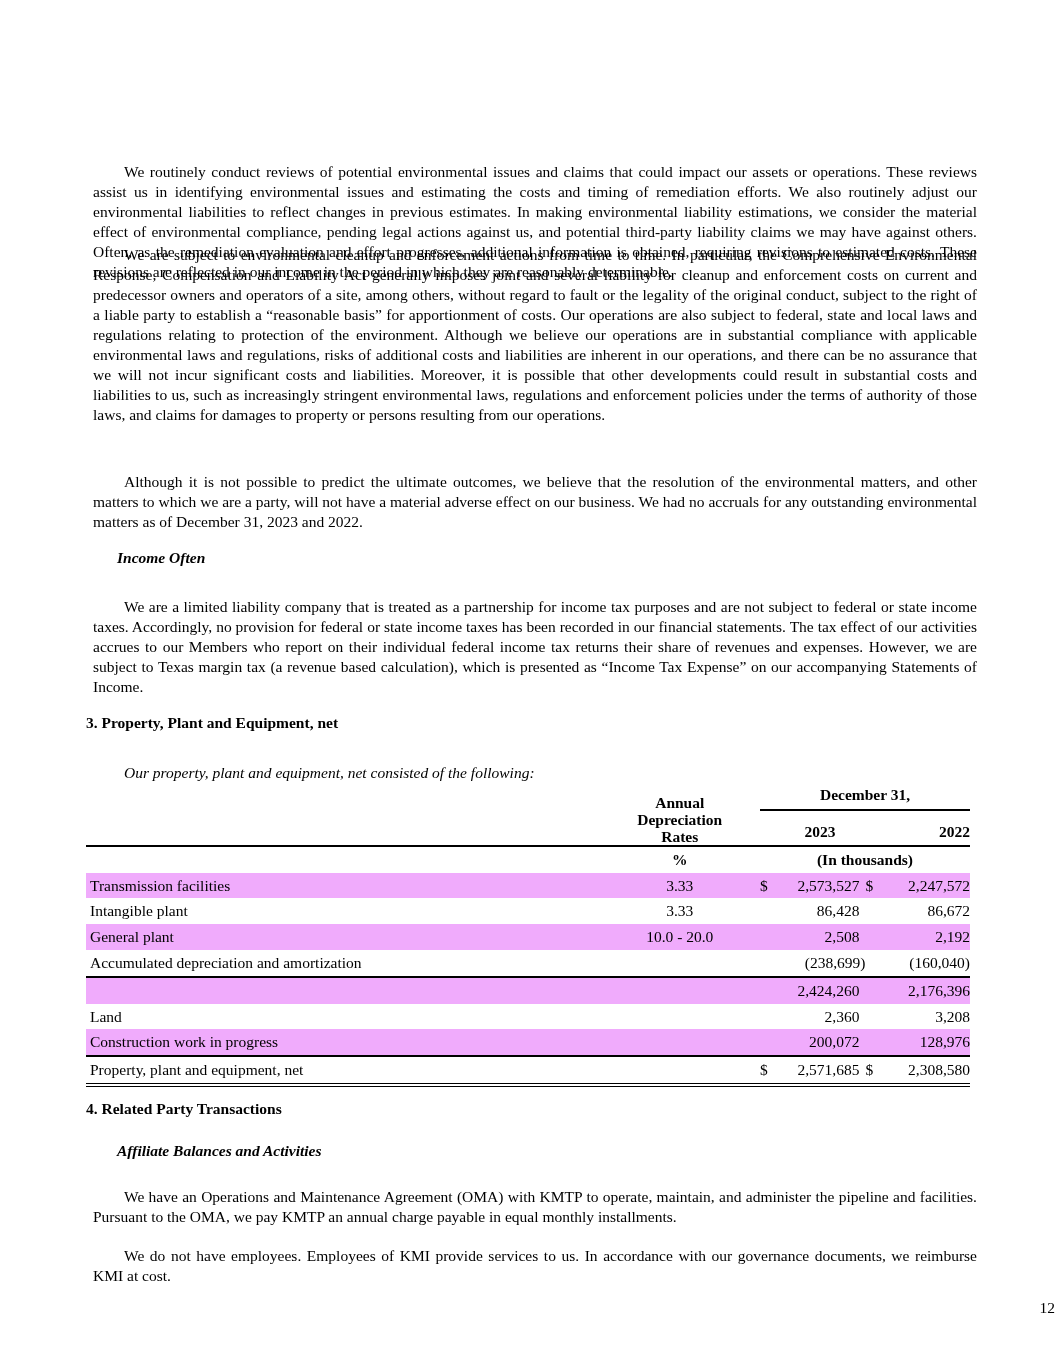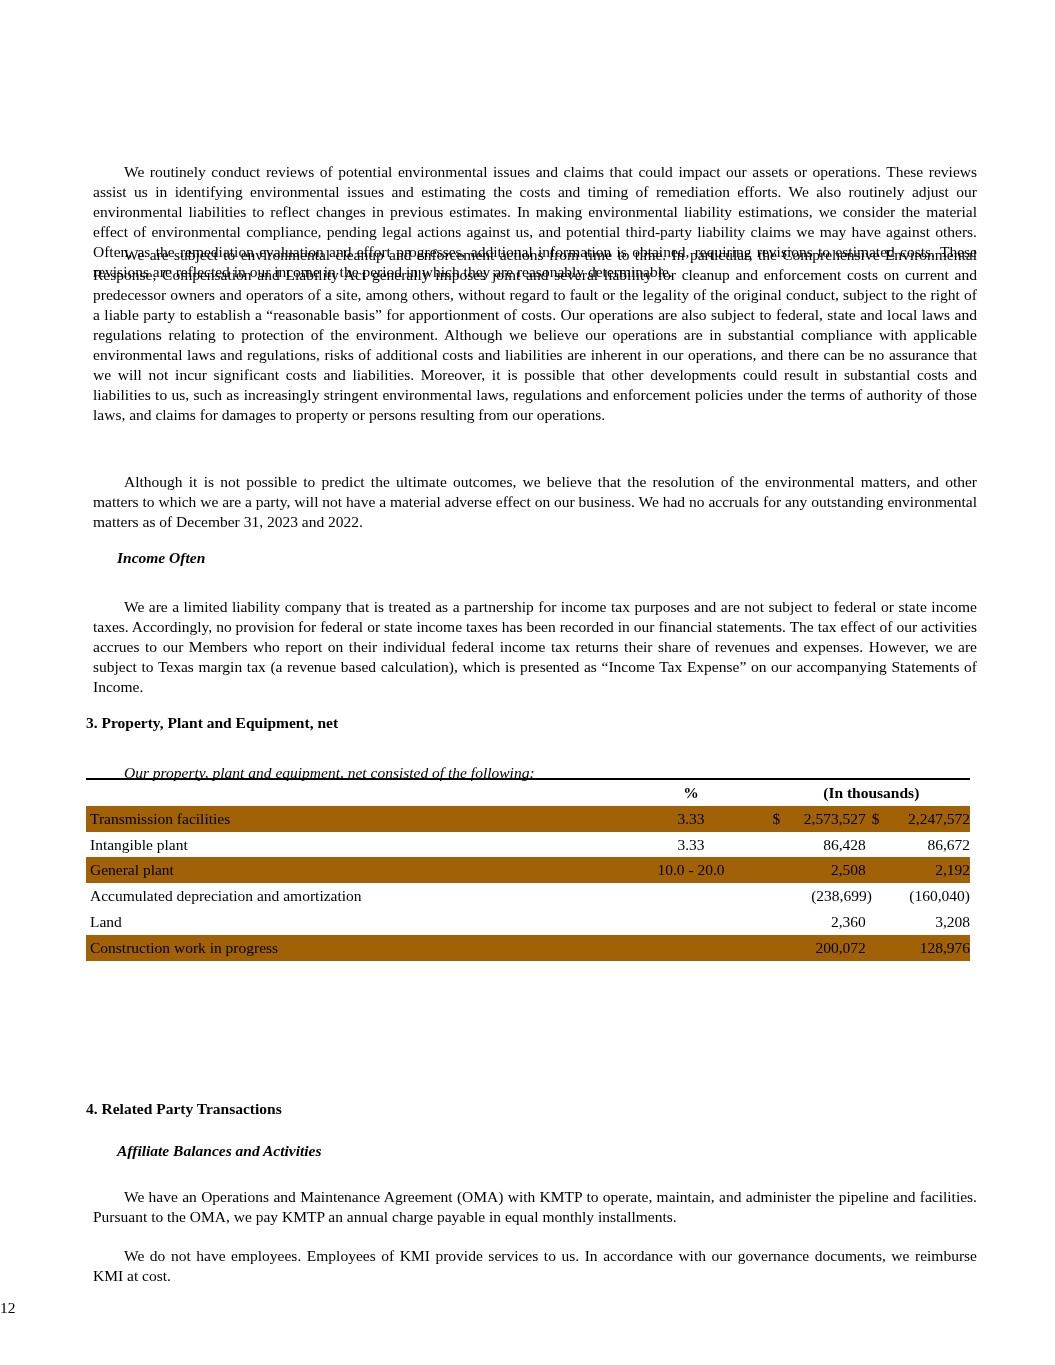--- a/index.html
+++ b/index.html
@@ -15,25 +15,25 @@
   .sub-head { font-weight: bold; font-style: italic; margin: 0; line-height: 20px; padding-left: 31px; }
   .abs { position: absolute; left: 0; width: 884px; }
   table.ppe { border-collapse: collapse; width: 884px; font-size: 15.5px; }
   table.ppe td { padding: 0; height: 25.8px; line-height: 25.8px; white-space: nowrap; }
   .c-label { width: 545px; padding-left: 4px !important; }
   .c-rate { width: 130px; text-align: center; }
   .c-gap { width: 18px; }
   .c-dol { width: 14px; text-align: left; }
   .c-num { width: 80px; text-align: right; padding-right: 6px !important; }
   .c-num-last { width: 85px; text-align: right; }
-  tr.shade td { background: #a16207; }
+  tr.shade td { background: #f0abfc; }
   tr.rule-top td { border-top: 2px solid #000; }
   tr.rule-double td { border-bottom: 4px double #000; }
   .hdr { font-weight: bold; text-align: center; line-height: 17px; }
-  .page-num { position: absolute; top: 1299px; left: 0; width: 1055px; text-align: left; font-size: 15.5px; }
+  .page-num { position: absolute; top: 1299px; left: 0; width: 1055px; text-align: right; font-size: 15.5px; }
 </style>
 </head>
 <body>
 
 <div class="page">
 
   <p class="para abs" style="top:155px;">We routinely conduct reviews of potential environmental issues and claims that could impact our assets or operations. These reviews assist us in identifying environmental issues and estimating the costs and timing of remediation efforts.  We also routinely adjust our environmental liabilities to reflect changes in previous estimates. In making environmental liability estimations, we consider the material effect of environmental compliance, pending legal actions against us, and potential third-party liability claims we may have against others. Often, as the remediation evaluation and effort progresses, additional information is obtained, requiring revisions to estimated costs. These revisions are reflected in our income in the period in which they are reasonably determinable.</p>
 
   <p class="para abs" style="top:238px;">We are subject to environmental cleanup and enforcement actions from time to time. In particular, the Comprehensive Environmental Response, Compensation and Liability Act generally imposes joint and several liability for cleanup and enforcement costs on current and predecessor owners and operators of a site, among others, without regard to fault or the legality of the original conduct, subject to the right of a liable party to establish a “reasonable basis” for apportionment of costs. Our operations are also subject to federal, state and local laws and regulations relating to protection of the environment. Although we believe our operations are in substantial compliance with applicable environmental laws and regulations, risks of additional costs and liabilities are inherent in our operations, and there can be no assurance that we will not incur significant costs and liabilities. Moreover, it is possible that other developments could result in substantial costs and liabilities to us, such as increasingly stringent environmental laws, regulations and enforcement policies under the terms of authority of those laws, and claims for damages to property or persons resulting from our operations.</p>
 
@@ -43,20 +43,36 @@
 
   <p class="para abs" style="top:590px;">We are a limited liability company that is treated as a partnership for income tax purposes and are not subject to federal or state income taxes. Accordingly, no provision for federal or state income taxes has been recorded in our financial statements. The tax effect of our activities accrues to our Members who report on their individual federal income tax returns their share of revenues and expenses.  However, we are subject to Texas margin tax (a revenue based calculation), which is presented as “Income Tax Expense” on our accompanying Statements of Income.</p>
 
   <p class="section-head abs" style="top:713px;">3. Property, Plant and Equipment, net</p>
 
   <p class="para abs" style="top:756px;font-style:italic;">Our property, plant and equipment, net consisted of the following:</p>
 
   <div class="abs" style="top:778px;">
     <table class="ppe">
       <tbody>
+          <tr>
+        <td class="c-label"></td>
+        <td class="c-rate hdr" rowspan="1" style="vertical-align:bottom;line-height:17px;height:auto;">
+          <div>Annual</div>
+          <div>Depreciation</div>
+          <div>Rates</div>
+        </td>
+        <td class="c-gap"></td>
+        <td colspan="4" style="vertical-align:top;padding:0;">
+          <div class="hdr" style="border-bottom:2px solid #000;padding:8px 0 6px 0;">December 31,</div>
+          <div style="display:flex;font-weight:bold;margin-top:8px;">
+            <span style="width:100px;text-align:center;margin-left:10px;">2023</span>
+            <span style="width:100px;text-align:right;margin-left:auto;">2022</span>
+          </div>
+        </td>
+      </tr>
       <tr class="rule-top">
         <td class="c-label"></td>
         <td class="c-rate" style="font-weight:bold;">%</td>
         <td class="c-gap"></td>
         <td colspan="4" style="text-align:center;font-weight:bold;">(In thousands)</td>
       </tr>
 
       <tr class="shade">
         <td class="c-label">Transmission facilities</td>
         <td class="c-rate">3.33</td>
@@ -86,38 +102,56 @@
       </tr>
       <tr>
         <td class="c-label">Accumulated depreciation and amortization</td>
         <td class="c-rate"></td>
         <td class="c-gap"></td>
         <td class="c-dol"></td>
         <td class="c-num" style="padding-right:0 !important;">(238,699)</td>
         <td class="c-dol"></td>
         <td class="c-num-last">(160,040)</td>
       </tr>
+      <tr class="shade rule-top">
+        <td class="c-label"></td>
+        <td class="c-rate"></td>
+        <td class="c-gap"></td>
+        <td class="c-dol"></td>
+        <td class="c-num">2,424,260</td>
+        <td class="c-dol"></td>
+        <td class="c-num-last">2,176,396</td>
+      </tr>
       <tr>
         <td class="c-label">Land</td>
         <td class="c-rate"></td>
         <td class="c-gap"></td>
         <td class="c-dol"></td>
         <td class="c-num">2,360</td>
         <td class="c-dol"></td>
         <td class="c-num-last">3,208</td>
       </tr>
       <tr class="shade">
         <td class="c-label">Construction work in progress</td>
         <td class="c-rate"></td>
         <td class="c-gap"></td>
         <td class="c-dol"></td>
         <td class="c-num">200,072</td>
         <td class="c-dol"></td>
         <td class="c-num-last">128,976</td>
       </tr>
+      <tr class="rule-top rule-double">
+        <td class="c-label">Property, plant and equipment, net</td>
+        <td class="c-rate"></td>
+        <td class="c-gap"></td>
+        <td class="c-dol">$</td>
+        <td class="c-num">2,571,685</td>
+        <td class="c-dol">$</td>
+        <td class="c-num-last">2,308,580</td>
+      </tr>
     </tbody>
       </table>
   </div>
 
   <p class="section-head abs" style="top:1099px;">4. Related Party Transactions</p>
 
   <p class="sub-head abs" style="top:1141px;">Affiliate Balances and Activities</p>
 
   <p class="para abs" style="top:1180px;">We have an Operations and Maintenance Agreement (OMA) with KMTP to operate, maintain, and administer the pipeline and facilities.  Pursuant to the OMA, we pay KMTP an annual charge payable in equal monthly installments.</p>
 

